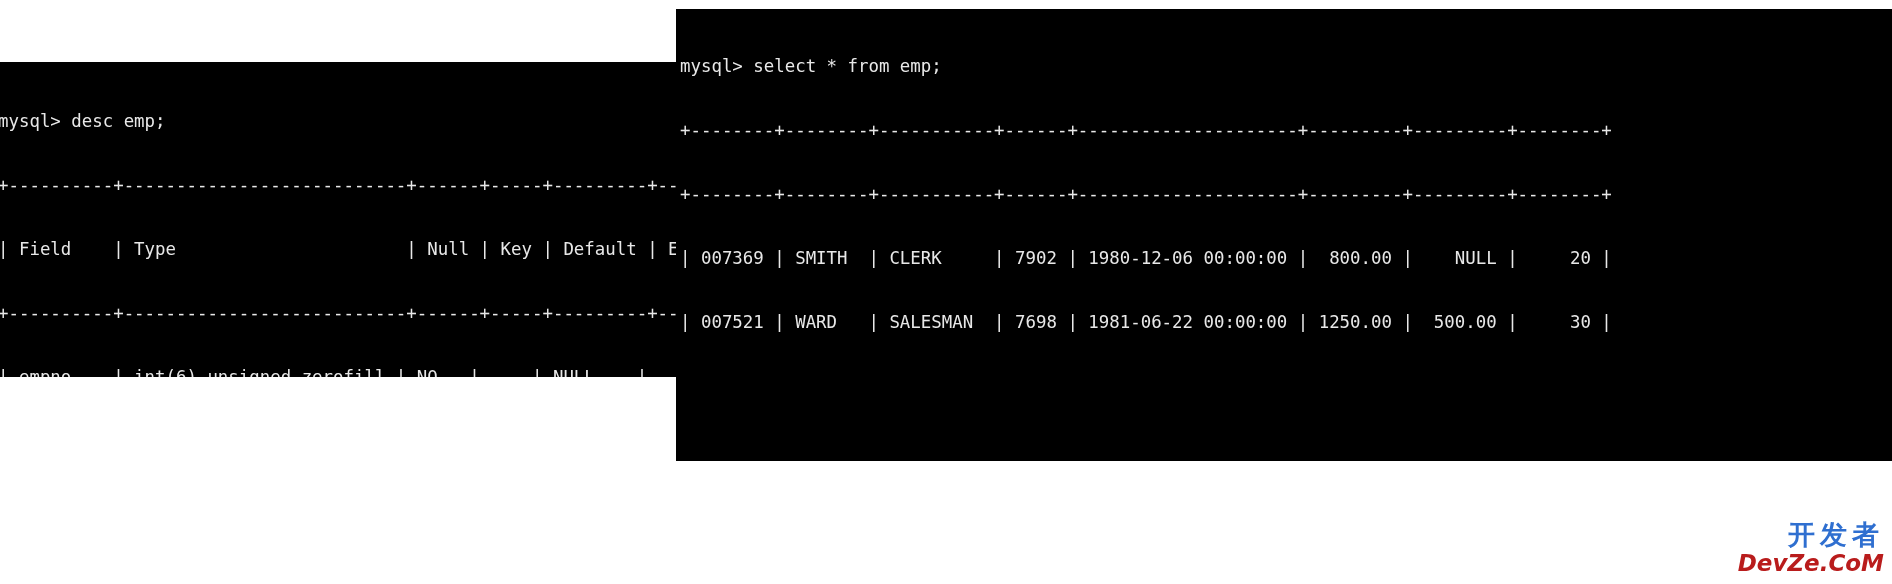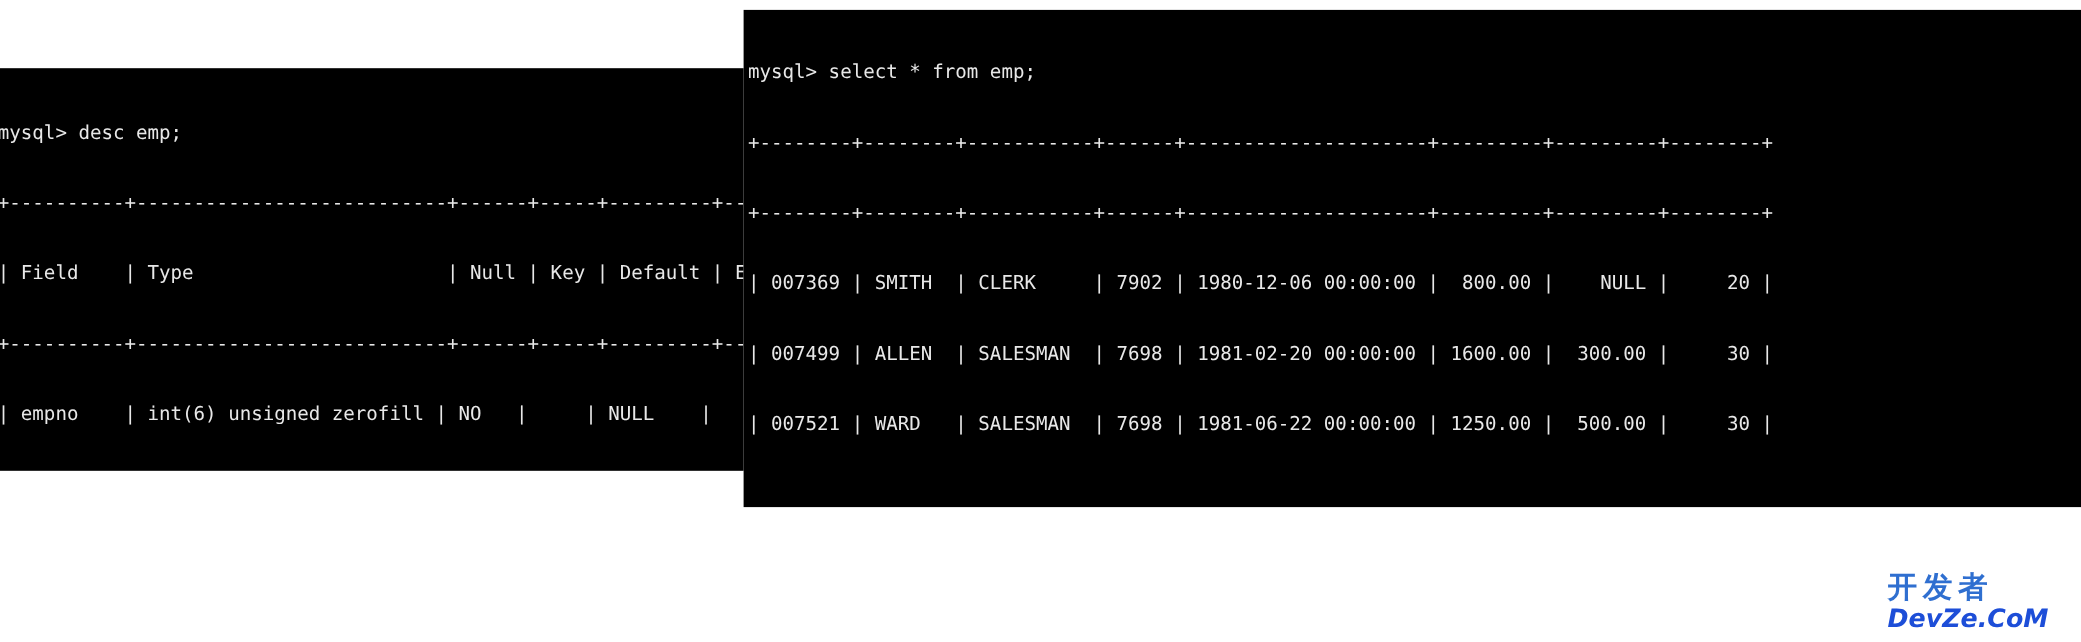--- a/index.html
+++ b/index.html
@@ -26,21 +26,21 @@
     white-space: pre;
     overflow: hidden;
     letter-spacing: 0px;
   }
 
   
   #term-left {
     left: 0px;
     top: 62px;
     width: 676px;
-    height: 366px;
+    height: 315px;
     padding: 6px 0 0 0;
   }
   #term-left .line { padding-left: 0px; margin-left: -2px; }
 
   
   #term-right {
     left: 676px;
     top: 9px;
     width: 1216px;
     height: 452px;
@@ -50,21 +50,21 @@
 
   .line { display: block; height: 21.35px; }
 
   
   #watermark {
     position: absolute;
     right: 8px;
     bottom: 4px;
     width: 168px;
     height: 60px;
-    text-align: left;
+    text-align: right;
     font-family: "DejaVu Sans", "Liberation Sans", sans-serif;
     user-select: none;
   }
   #wm-top {
     display: block;
     color: #2f6fd0;
     font-size: 27px;
     font-weight: bold;
     letter-spacing: 5px;
     line-height: 30px;
@@ -100,36 +100,35 @@
     
     
     
   </div>
 
   <div id="term-right" class="term">
     <span class="line">mysql&gt; select * from emp;</span>
     <span class="line">+--------+--------+-----------+------+---------------------+---------+---------+--------+</span>
     <span class="line">+--------+--------+-----------+------+---------------------+---------+---------+--------+</span>
     <span class="line">| 007369 | SMITH  | CLERK     | 7902 | 1980-12-06 00:00:00 |  800.00 |    NULL |     20 |</span>
-    <span class="line">| 007499 | ALLEN  | SALESMAN  | 7698 | 1981-02-20 00:00:00 | 1600.00 |  300.00 |     30 |</span>
     <span class="line">| 007521 | WARD   | SALESMAN  | 7698 | 1981-06-22 00:00:00 | 1250.00 |  500.00 |     30 |</span>
     
     
     
     
     
     
     
     
     
     
     
     
     
     
   </div>
 
   <div id="watermark">
     <span id="wm-top" style="color: rgb(47, 111, 208);">开发者</span>
-    <span id="wm-bottom" style="color: #1d4ed8;">DevZe.CoM</span>
+    <span id="wm-bottom" style="color: #b91c1c;">DevZe.CoM</span>
   </div>
 
 </div>
 
 </body></html>

